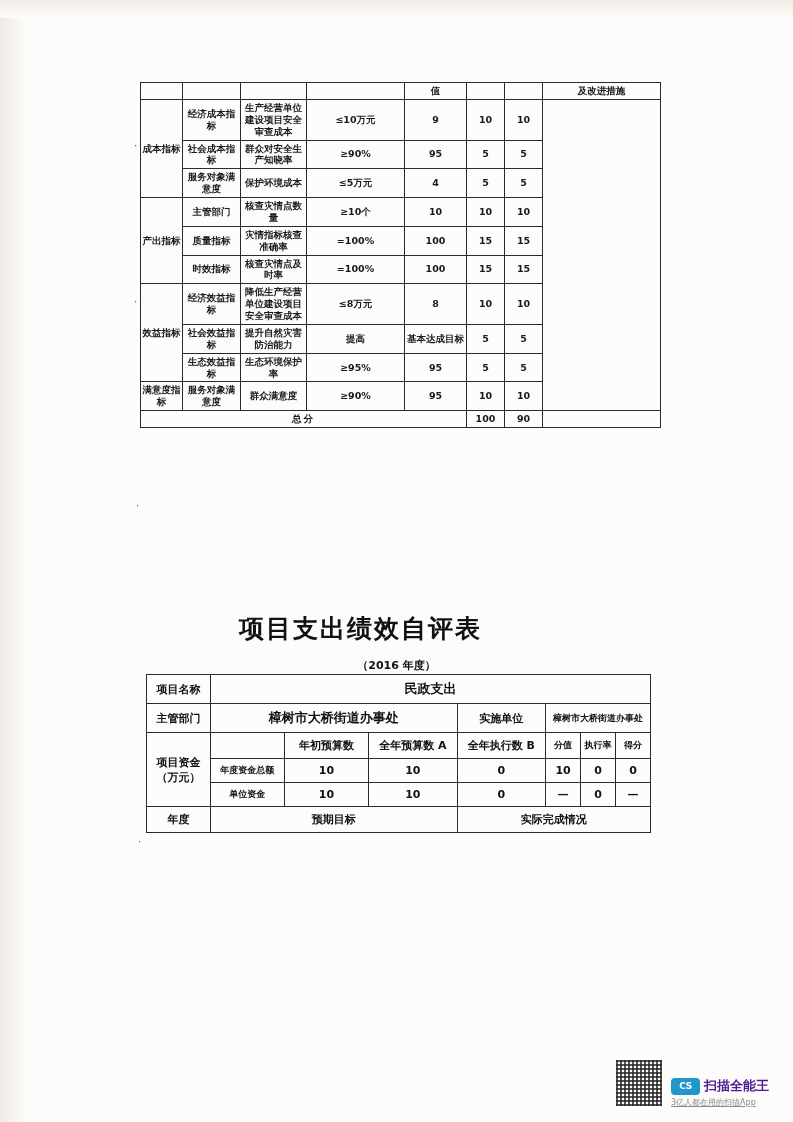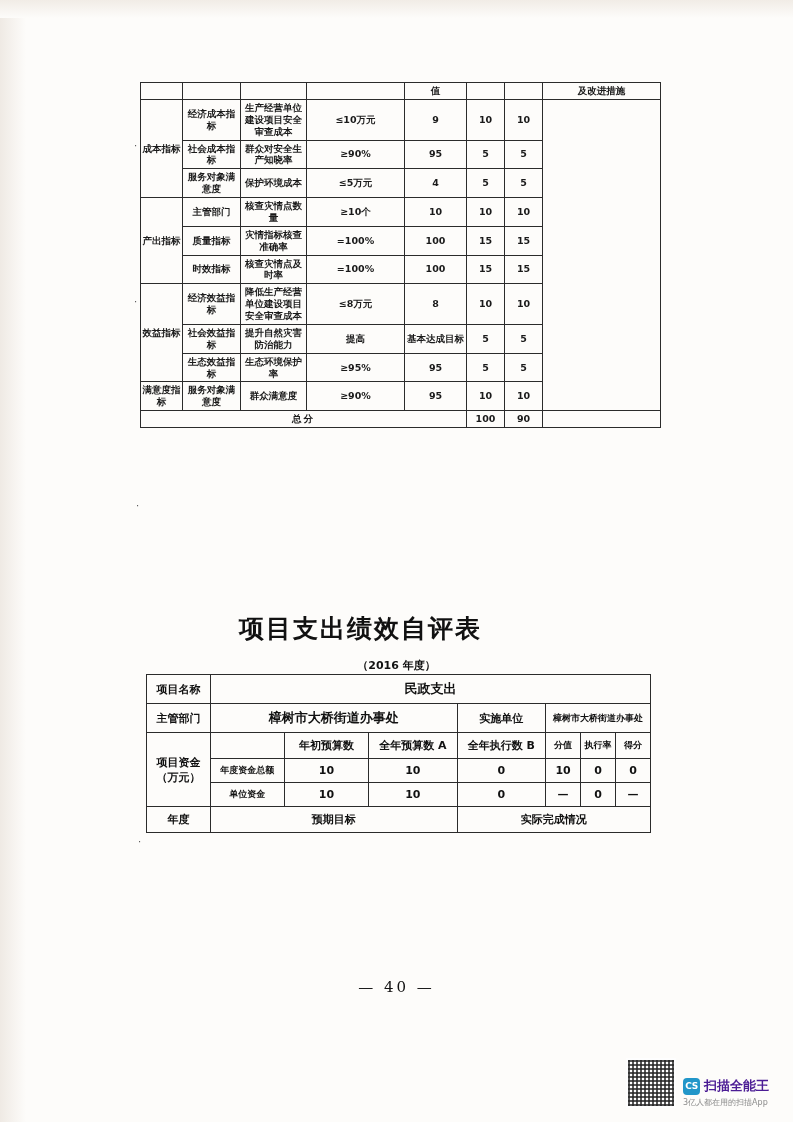--- a/index.html
+++ b/index.html
@@ -165,40 +165,41 @@
     display: flex;
     flex-direction: column;
     gap: 2px;
   }
   .wm-row {
     display: flex;
     align-items: center;
     gap: 4px;
   }
   .cs-badge {
-    width: 17px;
+    width: 29px;
     height: 17px;
     border-radius: 4px;
     background: #2196c9;
     color: #fff;
     font-size: 9px;
     font-weight: 700;
     display: flex;
     align-items: center;
     justify-content: center;
     letter-spacing: -0.5px;
   }
   .wm-main {
     font-size: 13px;
     color: #4c1d95;
     font-weight: 700;
   }
   .wm-sub {
     font-size: 8px;
     color: #8a8a8a;
+    text-decoration: underline;
   }
 
   
   .stray {
     position: absolute;
     color: #555;
     font-size: 10px;
   }
 </style>
 </head>
@@ -407,21 +408,20 @@
 
       <tr>
         <td>年度</td>
         <td colspan="3">预期目标</td>
         <td colspan="4">实际完成情况</td>
       </tr>
     </tbody>
       </table>
   </div>
 
-  <div class="page-number">— 40 —</div>
 
   <div class="watermark">
     <div class="qr"></div>
     <div class="wm-text">
       <div class="wm-row">
         <div class="cs-badge">CS</div>
         <div class="wm-main">扫描全能王</div>
       </div>
       <div class="wm-sub">3亿人都在用的扫描App</div>
     </div>

